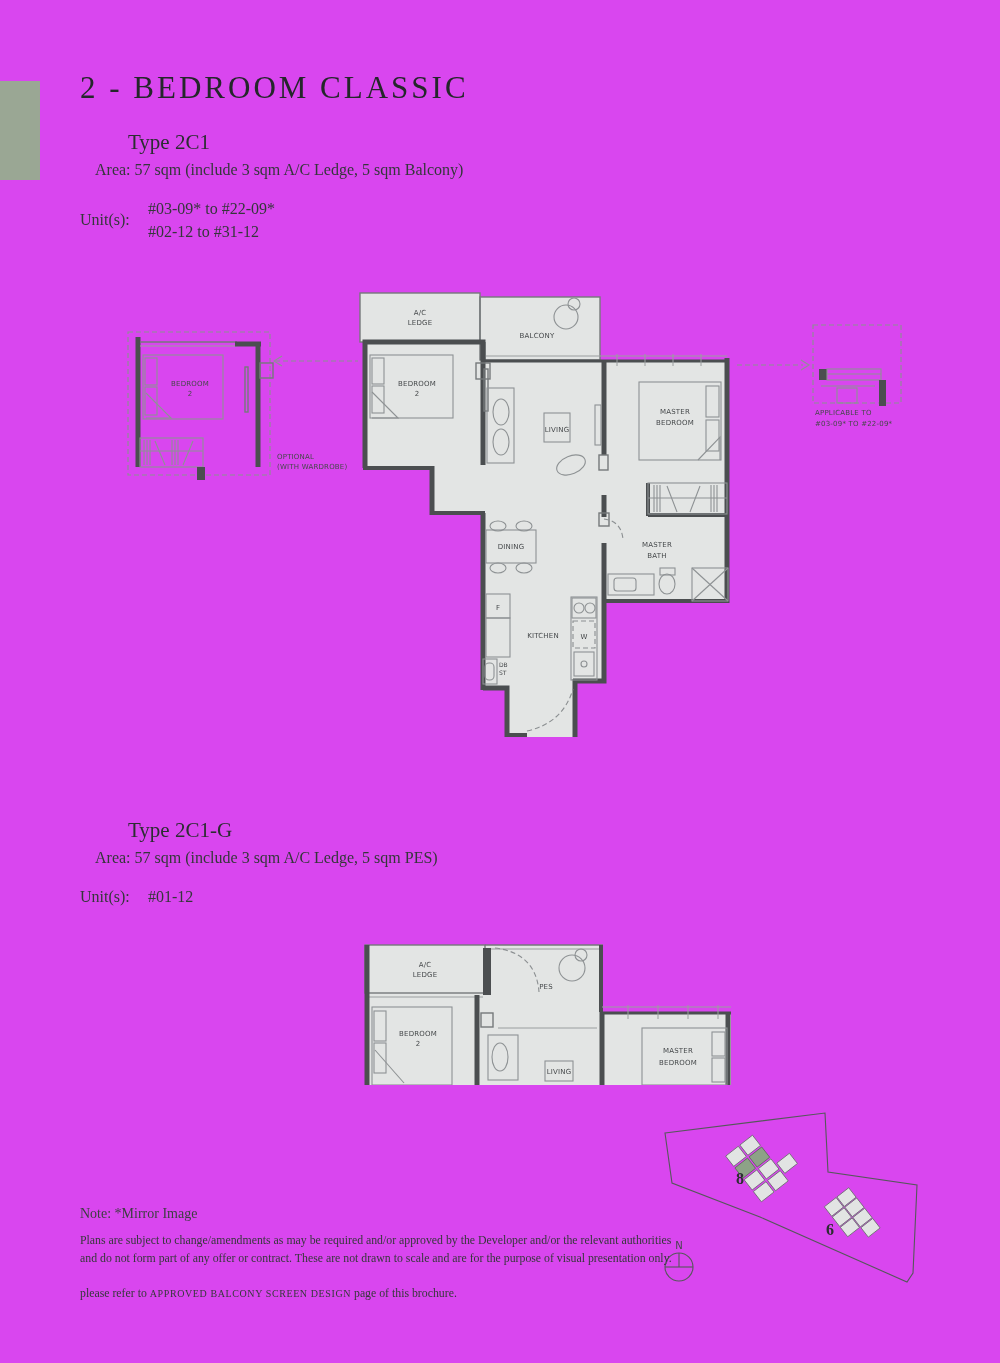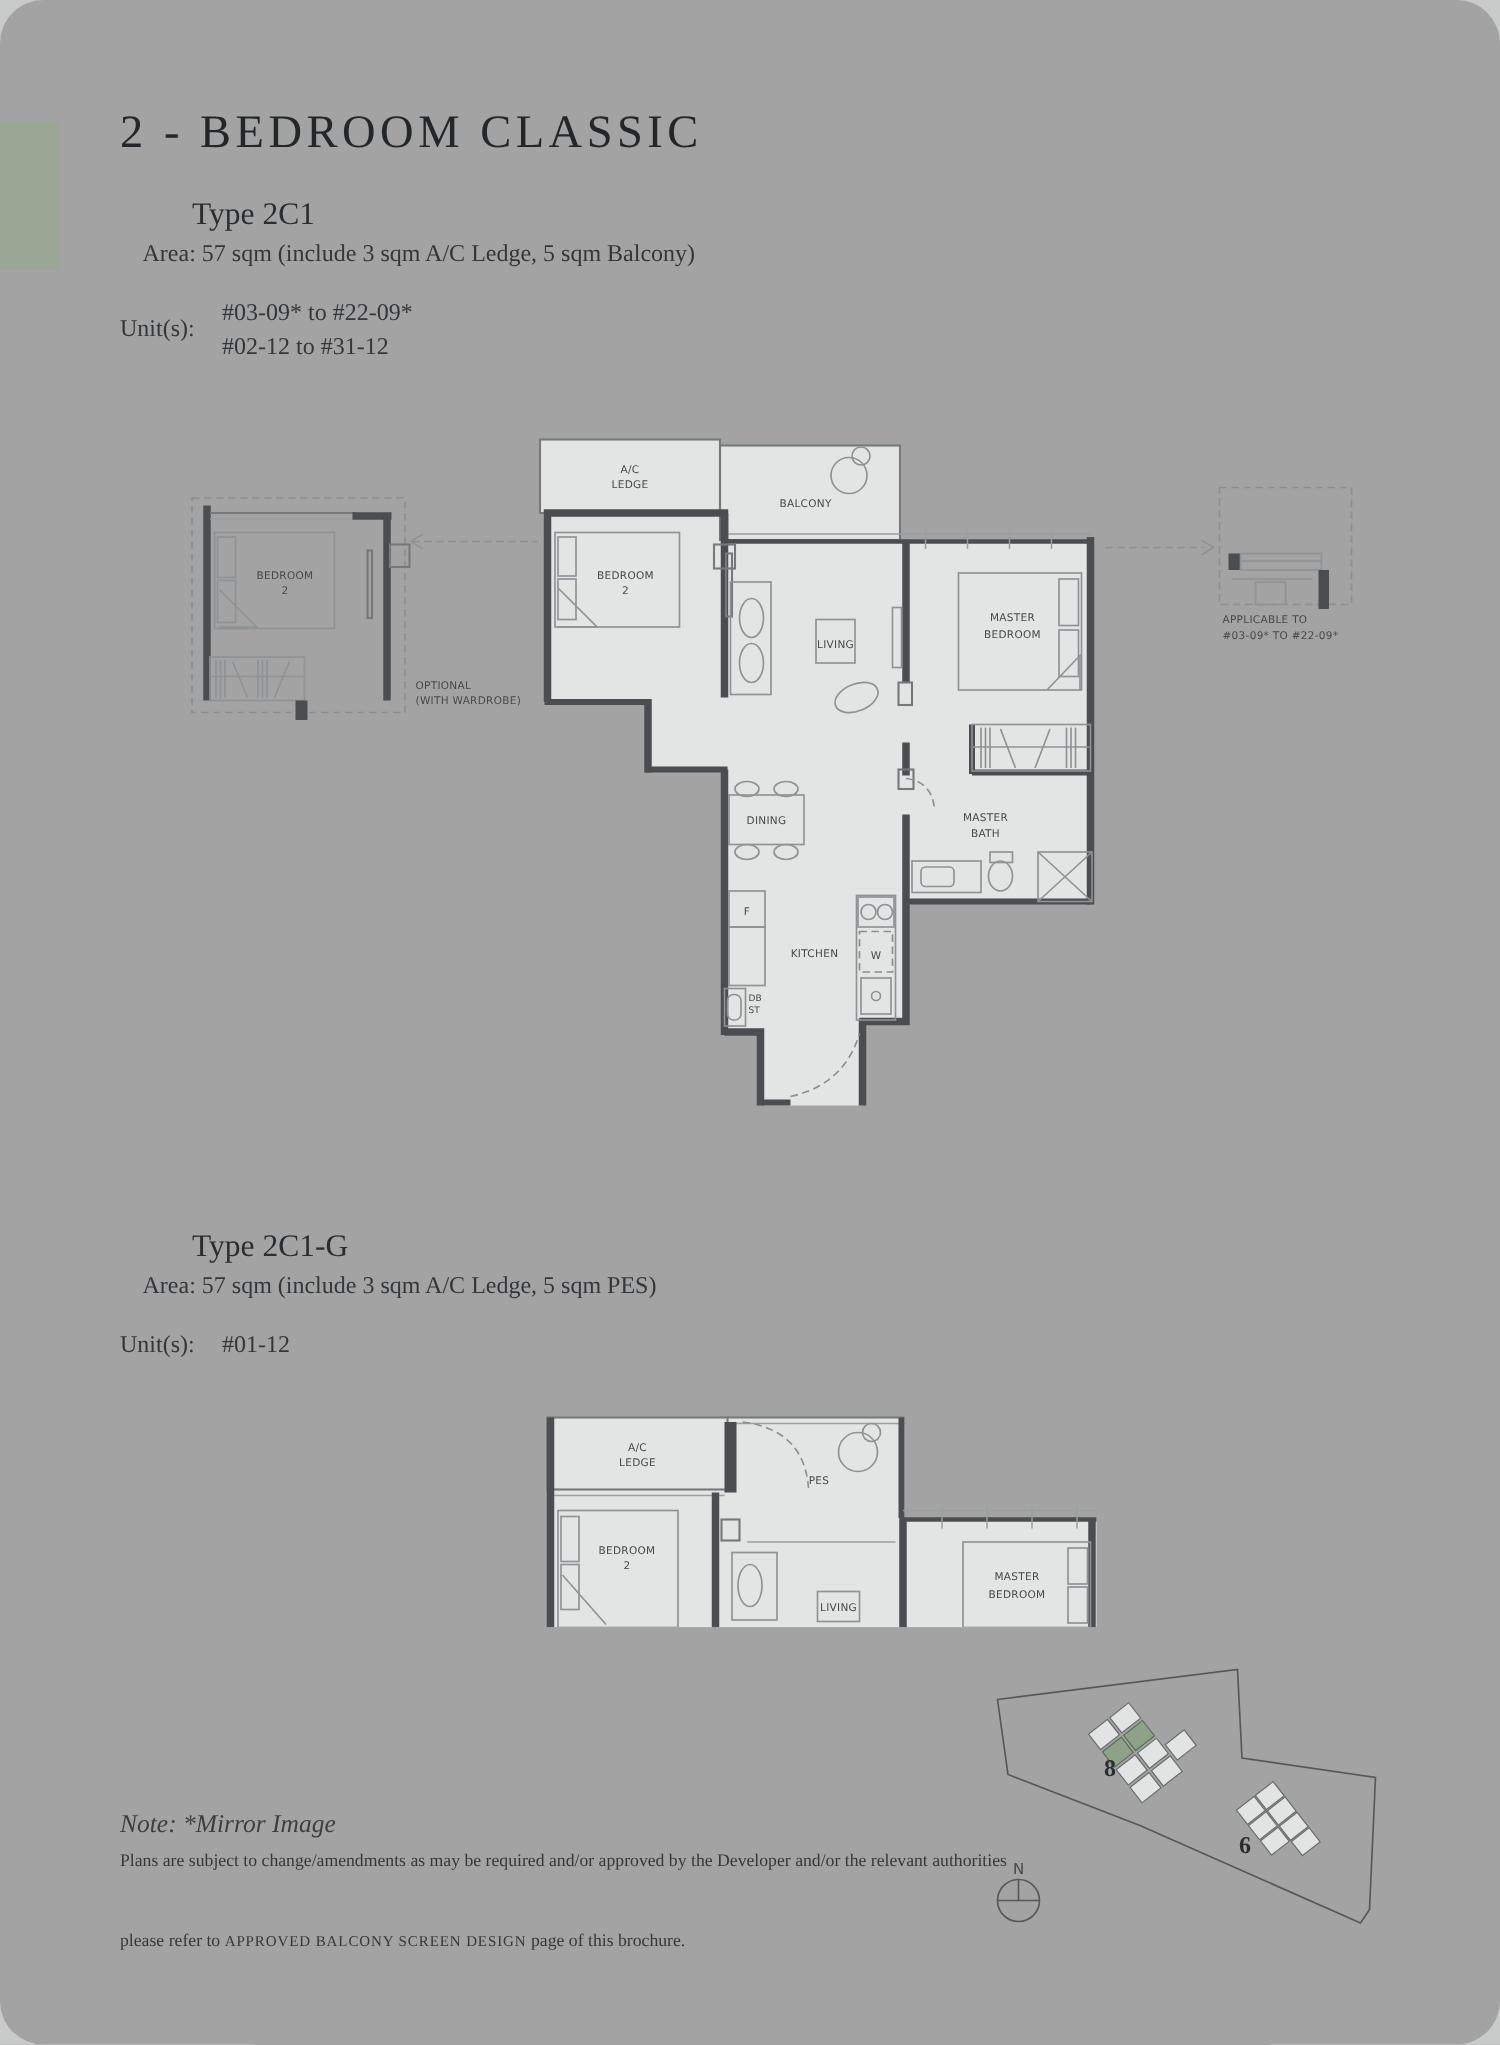--- a/index.html
+++ b/index.html
@@ -1,27 +1,27 @@
 <!DOCTYPE html>
 <html><head>
 <meta charset="utf-8">
 <style>
   html,body{margin:0;padding:0;background:#c8cbca;}
-  .page{position:relative;width:1000px;height:1363px;background:#a3a3a3;
-        font-family:"Liberation Serif",serif;color:#2e3133;overflow:hidden;margin:0 auto;border-radius:29px;}
+  .page{position:relative;width:1000px;height:1363px;background:#d946ef;
+        font-family:"Liberation Serif",serif;color:#2e3133;overflow:hidden;margin:0 auto;}
   .accent{position:absolute;left:0;top:81px;width:40px;height:99px;background:#9aa794;}
   .title{position:absolute;left:80px;top:70px;font-size:31px;font-weight:500;
          letter-spacing:3px;color:#24272a;}
   .type-name{position:absolute;left:80px;font-size:21px;color:#2b2e31;margin-left:48px;}
   .type-area{position:absolute;left:95px;font-size:16px;color:#34373a;}
   .units{position:absolute;left:80px;font-size:16px;color:#34373a;display:flex;align-items:center;}
   .units .ulabel{width:68px;flex:0 0 auto;}
   .units .uvals span{display:block;line-height:23px;}
   .planbox{position:absolute;overflow:hidden;}
-  .note{position:absolute;left:80px;top:1206px;font-size:17px;font-style:italic;color:#3c3f41;}
+  .note{position:absolute;left:80px;top:1206px;font-size:14px;color:#3c3f41;}
   .disclaimer{position:absolute;left:80px;top:1232px;font-size:11.8px;line-height:17.5px;color:#35383a;}
   .disclaimer .caps{font-size:10px;letter-spacing:.6px;}
   
   .wall{stroke:#4b4e50;fill:none;}
   .w5{stroke-width:5;} .w4{stroke-width:4;} .w3{stroke-width:3;}
   .thin{stroke:#75797b;stroke-width:1.4;fill:none;}
   .hair{stroke:#9a9e9f;stroke-width:1;fill:none;}
   .furn{stroke:#8e9294;stroke-width:1.1;fill:none;}
   .dash{stroke:#8b8f91;stroke-width:1.1;fill:none;stroke-dasharray:5 3;}
   .floor{fill:#e3e5e4;stroke:none;}
@@ -334,18 +334,18 @@
       <line class="siteline" x1="29" y1="153" x2="29" y2="167"></line>
       <line class="siteline" x1="15" y1="167" x2="43" y2="167"></line>
       <text class="northtxt" x="29" y="149">N</text>
     </g>
   </svg>
   </div>
 
   <div class="note">Note: *Mirror Image</div>
   <div class="disclaimer">
     <span>Plans are subject to change/amendments as may be required and/or approved by the Developer and/or the relevant authorities</span><br>
-    <br>
+    <span>and do not form part of any offer or contract. These are not drawn to scale and are for the purpose of visual presentation only.</span><br>
     <br>
     <span>please refer to </span><span class="caps">APPROVED BALCONY SCREEN DESIGN</span><span> page of this brochure.</span>
   </div>
 
 </div>
 
 </body></html>

